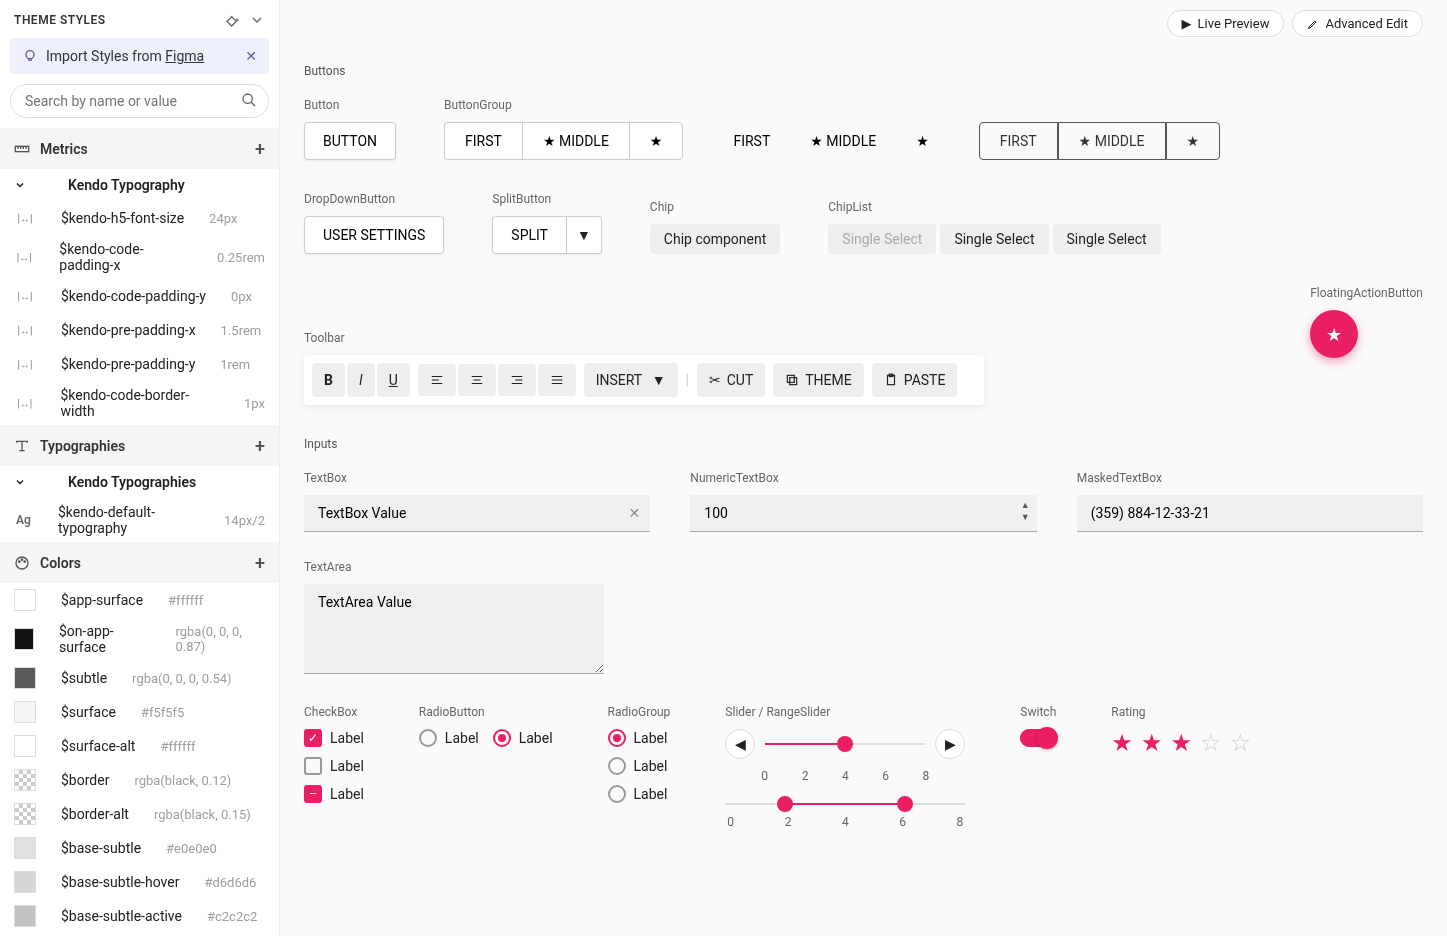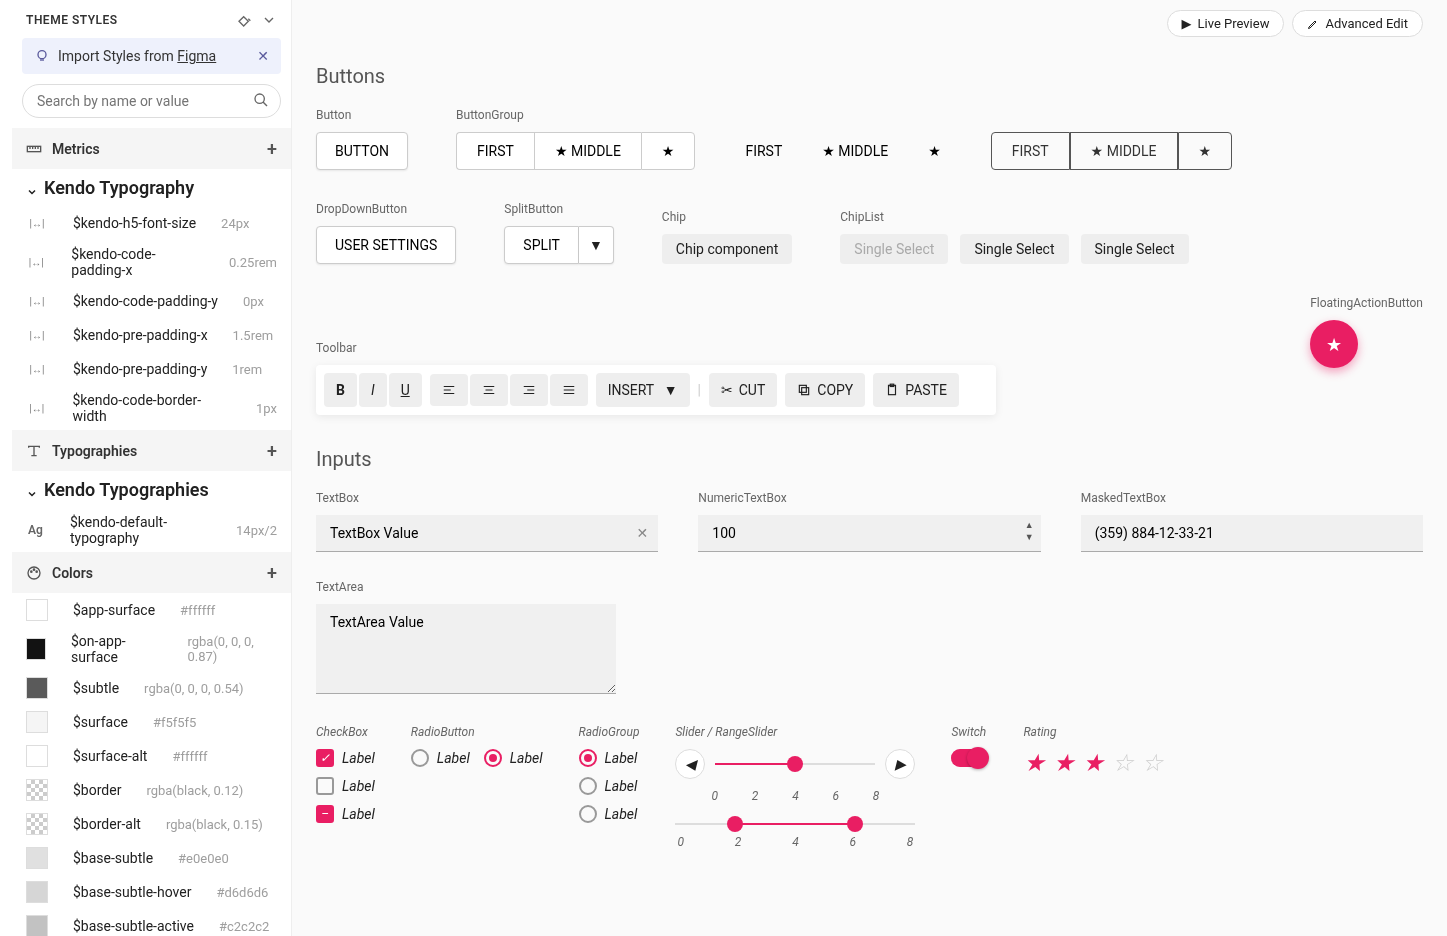--- a/index.html
+++ b/index.html
@@ -1,88 +1,88 @@
 <!DOCTYPE html>
 <html><head>
 <meta charset="utf-8">
 <style>
 * { box-sizing: border-box; font-family: Roboto, "Helvetica Neue", Arial, sans-serif; }
 body { margin: 0; background: #fff; color: #212121; font-size: 14px; }
-.app { display: flex; width: 1447px; height: 936px; padding-left: 12px; }
+.app { display: flex; width: 1447px; height: 936px; }
 
 
 .sidebar { width: 280px; border-right: 1px solid #eee; display: flex; flex-direction: column; overflow: hidden; }
 .sb-head { display: flex; justify-content: space-between; align-items: center; padding: 12px 14px 10px; font-size: 12px; font-weight: 600; letter-spacing: .5px; color: #333; }
 .sb-head-icons { display: flex; gap: 8px; color: #666; }
 .import-box { margin: 0 10px 10px; background: #eef1fc; border-radius: 4px; padding: 10px 12px; display: flex; align-items: center; gap: 8px; font-size: 14px; color: #333; }
 .import-box .link { text-decoration: underline; }
 .import-box .close { margin-left: auto; color: #5a5a9c; cursor: pointer; }
 .search-wrap { margin: 0 10px 10px; position: relative; }
 .search-wrap input { width: 100%; padding: 8px 34px 8px 14px; border: 1px solid #ddd; border-radius: 18px; font-size: 14px; }
 .search-wrap .search-icon { position: absolute; right: 12px; top: 8px; color: #666; }
 
 .section-head { display: flex; align-items: center; padding: 10px 14px; background: #f5f5f5; font-weight: 600; font-size: 14px; color: #333; }
 .section-head .icon { margin-right: 10px; color: #555; width: 16px; display: inline-block; }
 .section-head .plus { margin-left: auto; color: #555; font-size: 18px; cursor: pointer; }
-.tree-head { display: flex; align-items: flex-end; padding: 8px 14px; font-weight: 600; font-size: 18px; }
+.tree-head { display: flex; align-items: center; padding: 8px 14px; font-weight: 600; font-size: 14px; gap: 36px; }
 .tree-head .chev { margin-right: 6px; }
 .row-item { display: flex; align-items: center; padding: 6px 14px; font-size: 14px; gap: 25px; }
 .row-item .glyph { width: 22px; height: 22px; display: flex; align-items: center; justify-content: center; color: #666; font-size: 11px; border: 1px solid transparent; }
 .row-item .metric-glyph::before { content: "|↔|"; font-size: 10px; color: #777; }
 .row-item .name { color: #212121; }
 .row-item .val { color: #9e9e9e; font-size: 13px; }
 .swatch { width: 22px; height: 22px; border: 1px solid #ddd; }
 .swatch.checker { background-image: linear-gradient(45deg,#ccc 25%,transparent 25%),linear-gradient(-45deg,#ccc 25%,transparent 25%),linear-gradient(45deg,transparent 75%,#ccc 75%),linear-gradient(-45deg,transparent 75%,#ccc 75%); background-size: 8px 8px; background-position:0 0,0 4px,4px -4px,-4px 0; }
 .sidebar-scroll { overflow-y: auto; flex: 1; }
 
 
 .main { flex: 1; background: #fafafa; position: relative; overflow: auto; }
 .topbar { position: absolute; right: 24px; top: 10px; display: flex; gap: 8px; }
 .pill { background: #fff; border: 1px solid #ddd; border-radius: 16px; padding: 5px 14px; font-size: 13px; display: flex; align-items: center; gap: 6px; cursor: pointer; }
 .content { padding: 52px 24px 24px; }
-.sect-title { font-size: 20px; color: #555; margin: 12px 0 20px; }
+.sect-title { font-size: 12px; color: #555; margin: 12px 0 20px; }
 .label-sm { font-size: 12px; color: #666; margin-bottom: 10px; }
 .row-groups { display: flex; gap: 48px; flex-wrap: wrap; margin-bottom: 32px; align-items: flex-end; }
 .grp { display: flex; flex-direction: column; align-items: flex-start; }
 
 
 .k-btn { background: #fff; border: 1px solid #ccc; padding: 10px 18px; font-size: 14px; border-radius: 4px; box-shadow: 0 1px 2px rgba(0,0,0,.08); cursor: pointer; }
 .btn-group { display: flex; }
 .btn-group .k-btn { border-radius: 0; border-right: none; box-shadow: none; padding: 10px 20px; }
 .btn-group .k-btn:first-child { border-radius: 4px 0 0 4px; }
 .btn-group .k-btn:last-child { border-radius: 0 4px 4px 0; border-right: 1px solid #ccc; }
 .btn-group.flat .k-btn { border: none; background: transparent; box-shadow: none; }
 .btn-group.outline .k-btn { background: transparent; box-shadow: none; border: 1px solid #555; color: #333; }
 .star-ic::before { content: "★"; }
 .split-btn { display: flex; }
 .split-btn .k-btn { border-radius: 4px 0 0 4px; }
 .split-btn .arrow { border: 1px solid #ccc; border-left: none; border-radius: 0 4px 4px 0; padding: 0 10px; display: flex; align-items: center; background: #fff; box-shadow: 0 1px 2px rgba(0,0,0,.08); cursor: pointer; }
 .chip { background: #eee; border-radius: 4px; padding: 7px 14px; font-size: 14px; cursor: pointer; }
 .chip.muted { color: #aaa; }
-.chips { display: flex; gap: 12px; }
+.chips { display: flex; gap: 4px; }
 
 
 .toolbar-box { background: #fff; border-radius: 4px; padding: 8px; box-shadow: 0 2px 8px rgba(0,0,0,.08); display: flex; gap: 8px; align-items: center; width: 680px; }
 .tb-btn { background: #eee; border-radius: 4px; padding: 9px 12px; font-size: 14px; cursor: pointer; display: flex; align-items: center; gap: 6px; }
 .tb-seg { display: flex; gap: 2px; }
 .fab { width: 48px; height: 48px; border-radius: 50%; background: #e91e63; color: #fff; display: flex; align-items: center; justify-content: center; box-shadow: 0 4px 10px rgba(233,30,99,.4); font-size: 18px; cursor: pointer; }
 
 
 .inputs-row { display: flex; gap: 40px; margin-bottom: 28px; }
 .inp-col { flex: 1; }
 .k-input { width: 100%; background: #f0f0f0; border: none; border-bottom: 1px solid #aaa; padding: 10px 14px; font-size: 14px; }
 .input-wrap { position: relative; }
 .input-wrap .x { position: absolute; right: 10px; top: 10px; color: #888; cursor: pointer; }
 .numeric-wrap { position: relative; }
 .spin { position: absolute; right: 6px; top: 4px; display: flex; flex-direction: column; font-size: 9px; color: #555; }
 .spin span { cursor: pointer; padding: 1px; }
 .textarea { width: 300px; height: 90px; resize: both; }
 
 
-.controls-row { display: flex; gap: 36px; font-style: italic; }
+.controls-row { display: flex; gap: 55px; }
 .cb-col { display: flex; flex-direction: column; gap: 10px; }
 .cb { display: flex; align-items: center; gap: 8px; font-size: 14px; }
 .cb .box { width: 18px; height: 18px; border: 2px solid #999; border-radius: 3px; display: flex; align-items: center; justify-content: center; font-size: 12px; }
 .cb.checked .box { background: #e91e63; border-color: #e91e63; color: #fff; }
 .cb.indet .box { background: #e91e63; border-color: #e91e63; color: #fff; }
 .radio { display: flex; align-items: center; gap: 8px; font-size: 14px; }
 .radio .circ { width: 18px; height: 18px; border: 2px solid #999; border-radius: 50%; display: flex; align-items: center; justify-content: center; }
 .radio.checked .circ { border-color: #e91e63; }
 .radio.checked .circ::after { content: ""; width: 8px; height: 8px; background: #e91e63; border-radius: 50%; }
 
@@ -410,21 +410,21 @@
                 <span>✂</span> 
                 <span>CUT</span>
               </div>
             <div class="tb-btn">
                 <span>
                   <svg width="14" height="14" viewBox="0 0 24 24" fill="none" stroke="currentColor" stroke-width="2">
                     <rect x="8" y="8" width="12" height="12"></rect>
                     <rect x="4" y="4" width="12" height="12"></rect>
                   </svg>
                 </span> 
-                <span>COPY</span>
+                <span>THEME</span>
               </div>
             <div class="tb-btn">
                 <span>
                   <svg width="14" height="14" viewBox="0 0 24 24" fill="none" stroke="currentColor" stroke-width="2">
                     <rect x="6" y="4" width="12" height="16"></rect>
                     <rect x="9" y="2" width="6" height="4"></rect>
                   </svg>
                 </span> 
                 <span>PASTE</span>
               </div>

